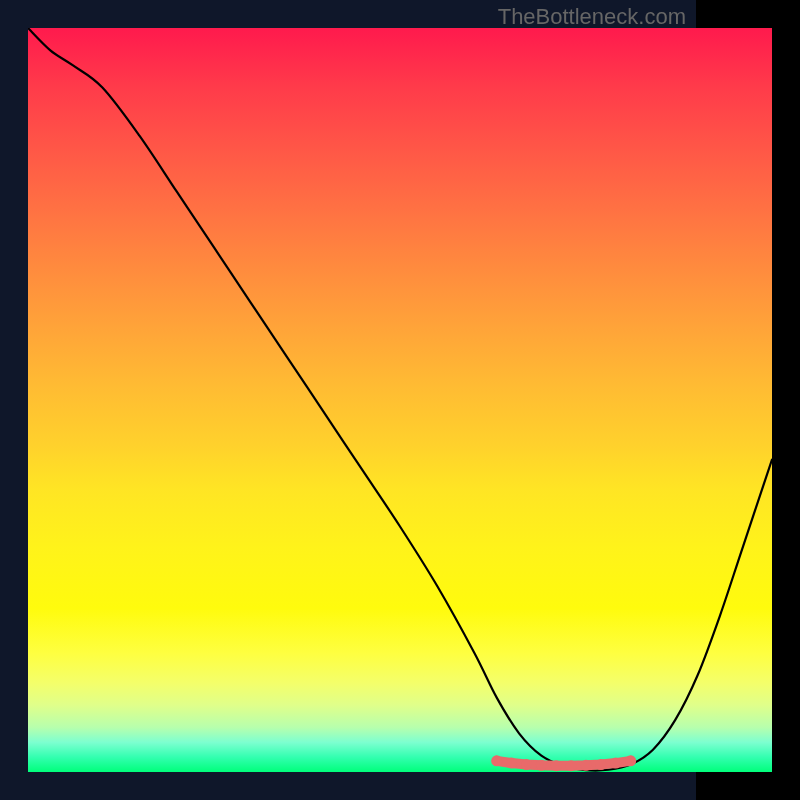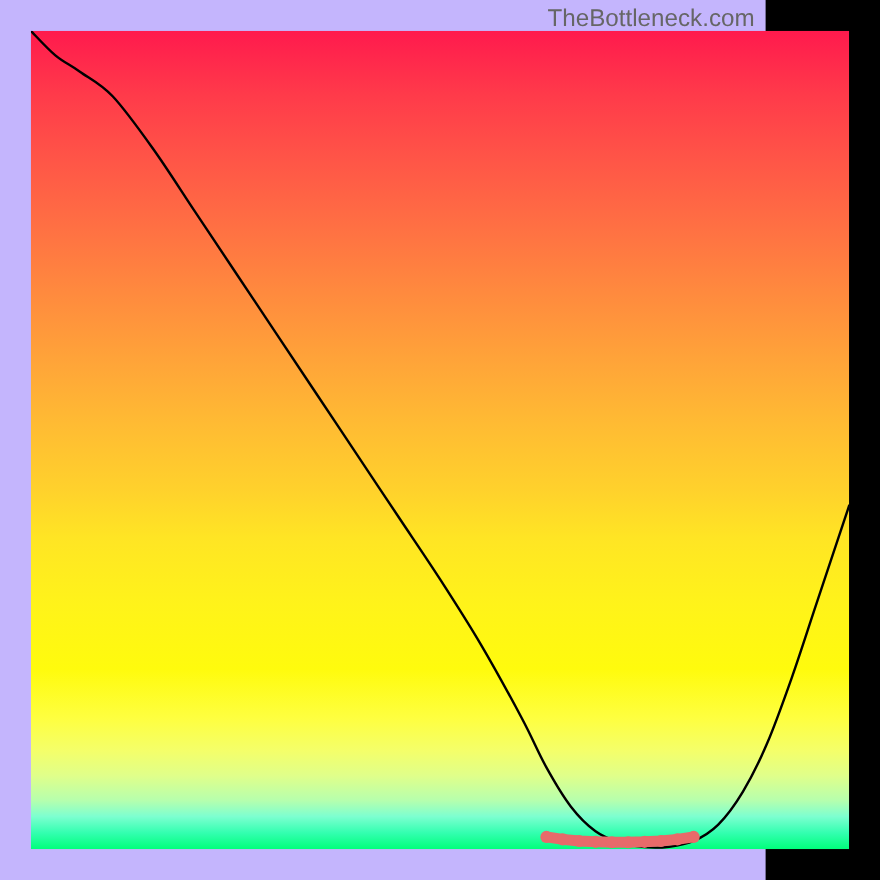--- a/index.html
+++ b/index.html
@@ -1,21 +1,21 @@
 <!DOCTYPE html>
 <html><head>
 <meta charset="utf-8">
 <style>
   * { margin: 0; padding: 0; box-sizing: border-box; }
   html, body { width: 800px; height: 800px; background: #000; overflow: hidden; }
   .container {
     position: relative;
     width: 696px;
     height: 800px;
-    background: #c4b5fd;
+    background: #0f172a;
   }
   .watermark {
     position: absolute;
     top: 4px;
     right: 10px;
     color: #666;
     font-family: Arial, sans-serif;
     font-size: 22px;
     font-weight: 500;
     z-index: 10;

